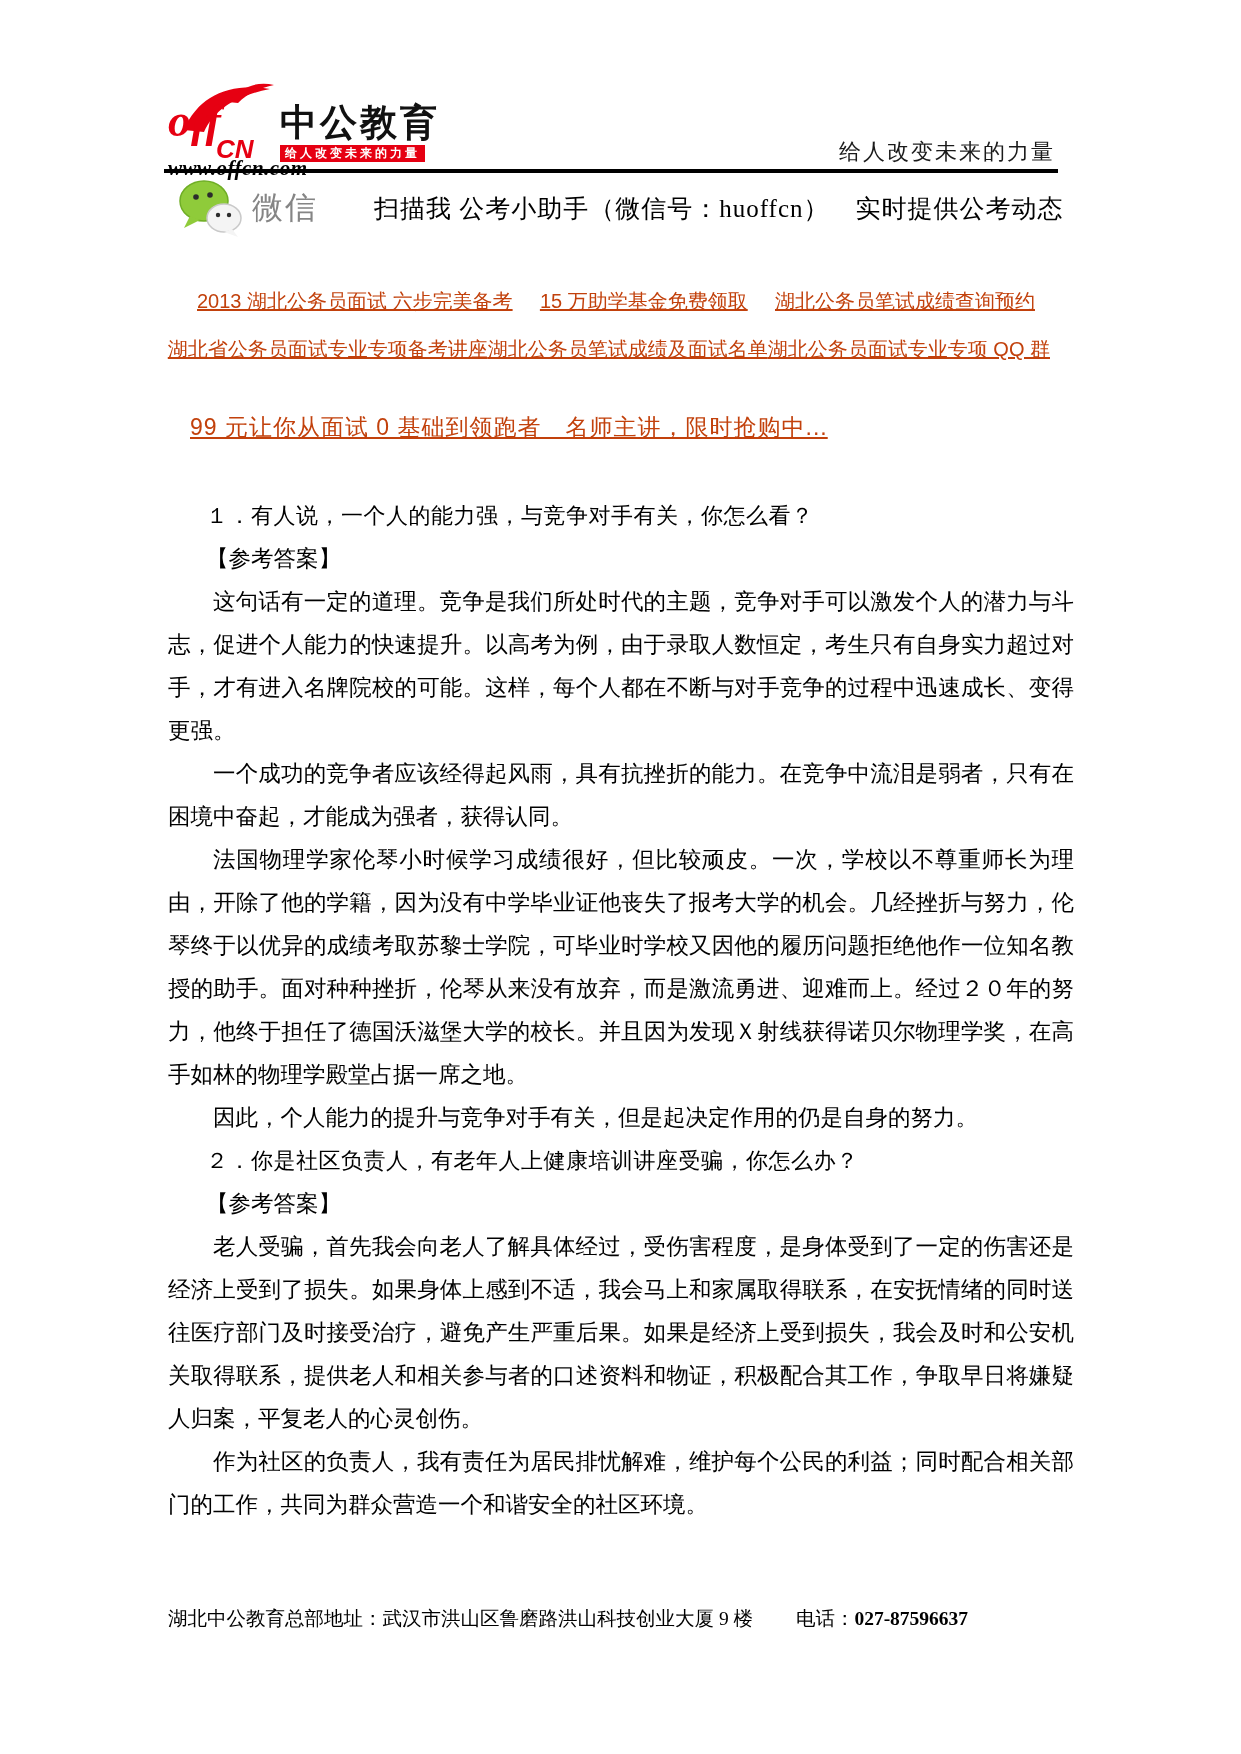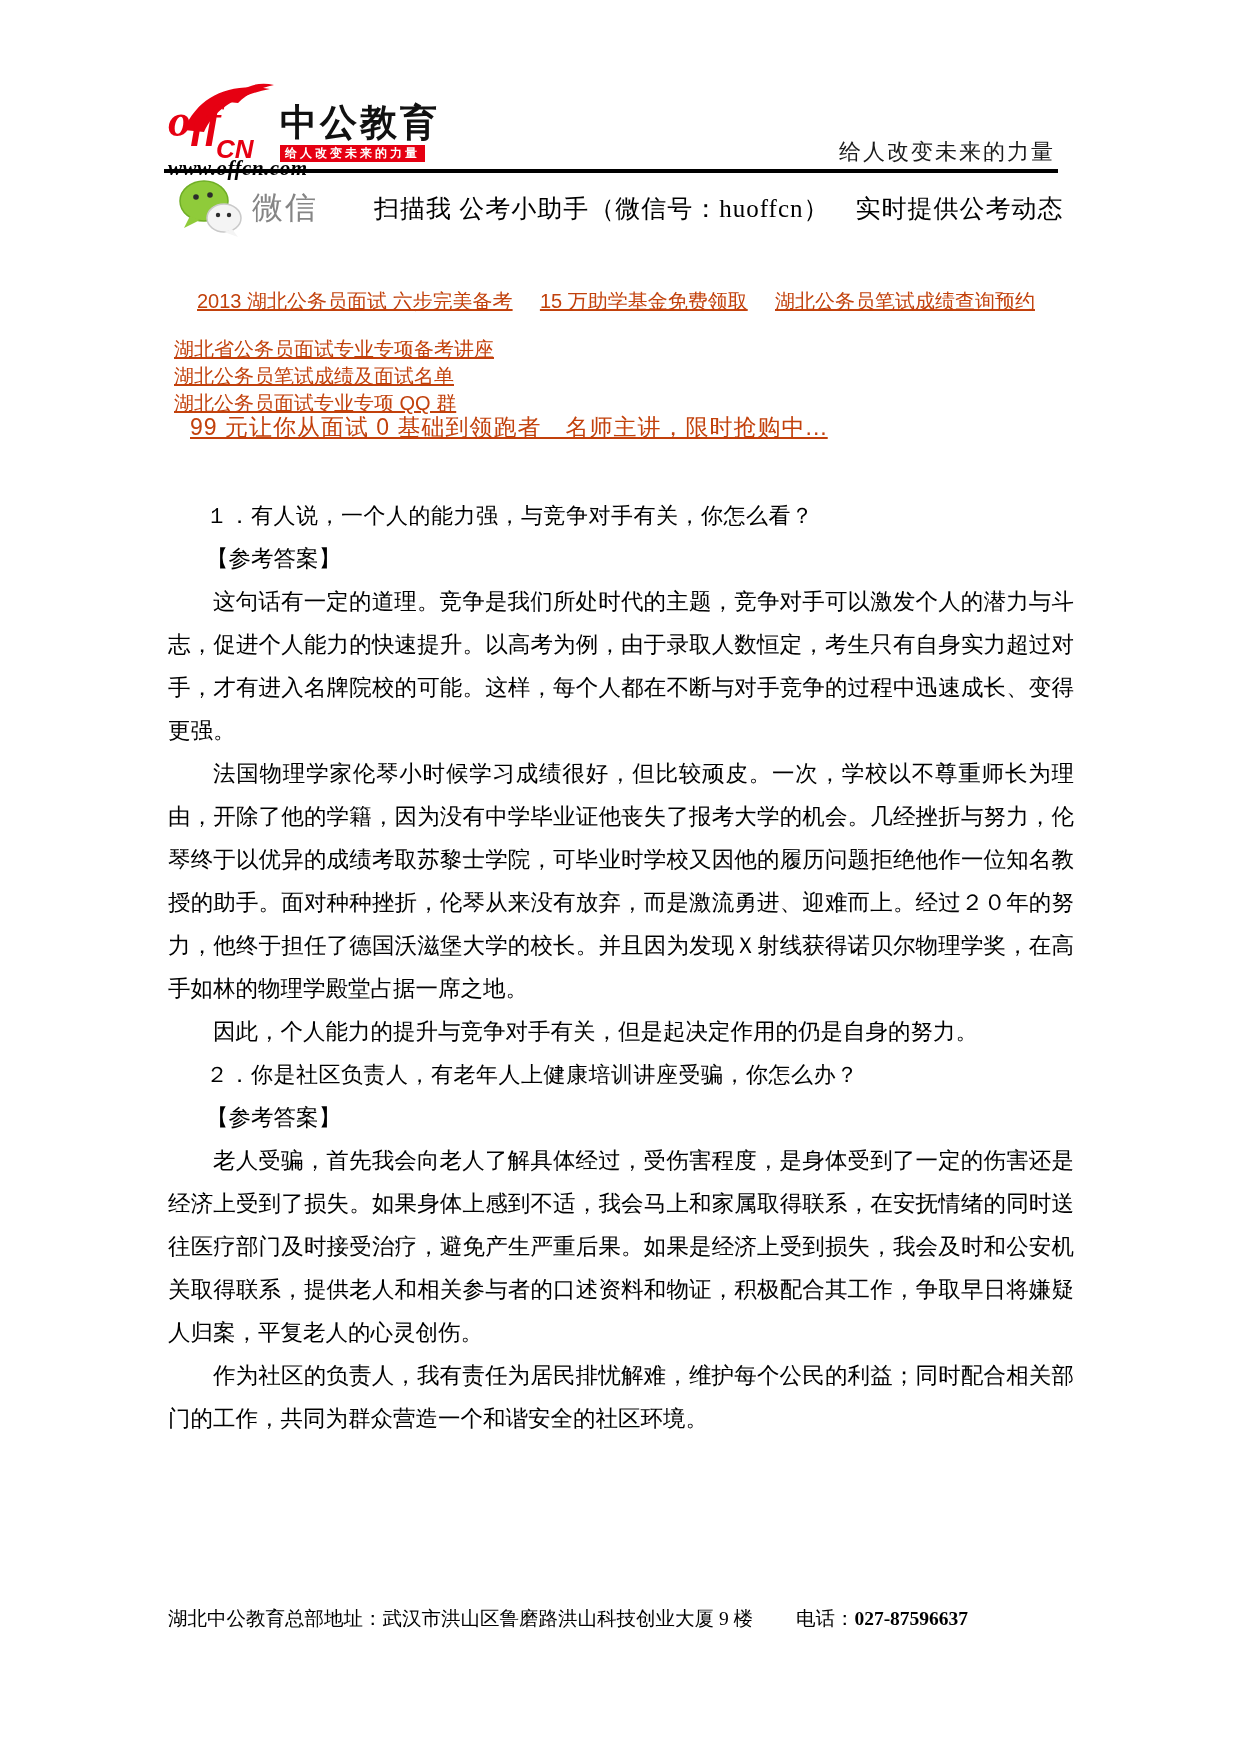--- a/index.html
+++ b/index.html
@@ -99,26 +99,25 @@
   .links-row1 {
     position: absolute;
     left: 197px;
     top: 288px;
     width: 838px;
     display: flex;
     justify-content: space-between;
   }
   .links-row2 {
     position: absolute;
-    left: 174px;
+    left: 160px;
     top: 336px;
     width: 890px;
     display: flex;
-    justify-content: flex-start;
-    flex-direction: column;
+    justify-content: flex-end;
   }
   .promo-line {
     position: absolute;
     left: 190px;
     top: 412px;
   }
   .promo-line .red-link { font-size: 23px; letter-spacing: 1px; margin-top: 26px; }
 
   
   .article {
@@ -214,20 +213,21 @@
   </nav>
 
   <div class="promo-line">
     <a class="red-link">99 元让你从面试 0 基础到领跑者　名师主讲，限时抢购中...</a>
   </div>
 
   <main class="article">
     <h2 class="question">１．有人说，一个人的能力强，与竞争对手有关，你怎么看？</h2>
     <p class="answer-label">【参考答案】</p>
     <p class="para">这句话有一定的道理。竞争是我们所处时代的主题，竞争对手可以激发个人的潜力与斗志，促进个人能力的快速提升。以高考为例，由于录取人数恒定，考生只有自身实力超过对手，才有进入名牌院校的可能。这样，每个人都在不断与对手竞争的过程中迅速成长、变得更强。</p>
+    <p class="para">一个成功的竞争者应该经得起风雨，具有抗挫折的能力。在竞争中流泪是弱者，只有在困境中奋起，才能成为强者，获得认同。</p>
     <p class="para">法国物理学家伦琴小时候学习成绩很好，但比较顽皮。一次，学校以不尊重师长为理由，开除了他的学籍，因为没有中学毕业证他丧失了报考大学的机会。几经挫折与努力，伦琴终于以优异的成绩考取苏黎士学院，可毕业时学校又因他的履历问题拒绝他作一位知名教授的助手。面对种种挫折，伦琴从来没有放弃，而是激流勇进、迎难而上。经过２０年的努力，他终于担任了德国沃滋堡大学的校长。并且因为发现Ｘ射线获得诺贝尔物理学奖，在高手如林的物理学殿堂占据一席之地。</p>
     <p class="para">因此，个人能力的提升与竞争对手有关，但是起决定作用的仍是自身的努力。</p>
 
     <h2 class="question">２．你是社区负责人，有老年人上健康培训讲座受骗，你怎么办？</h2>
     <p class="answer-label">【参考答案】</p>
     <p class="para">老人受骗，首先我会向老人了解具体经过，受伤害程度，是身体受到了一定的伤害还是经济上受到了损失。如果身体上感到不适，我会马上和家属取得联系，在安抚情绪的同时送往医疗部门及时接受治疗，避免产生严重后果。如果是经济上受到损失，我会及时和公安机关取得联系，提供老人和相关参与者的口述资料和物证，积极配合其工作，争取早日将嫌疑人归案，平复老人的心灵创伤。</p>
     <p class="para">作为社区的负责人，我有责任为居民排忧解难，维护每个公民的利益；同时配合相关部门的工作，共同为群众营造一个和谐安全的社区环境。</p>
   </main>
 
   <footer class="footer">

